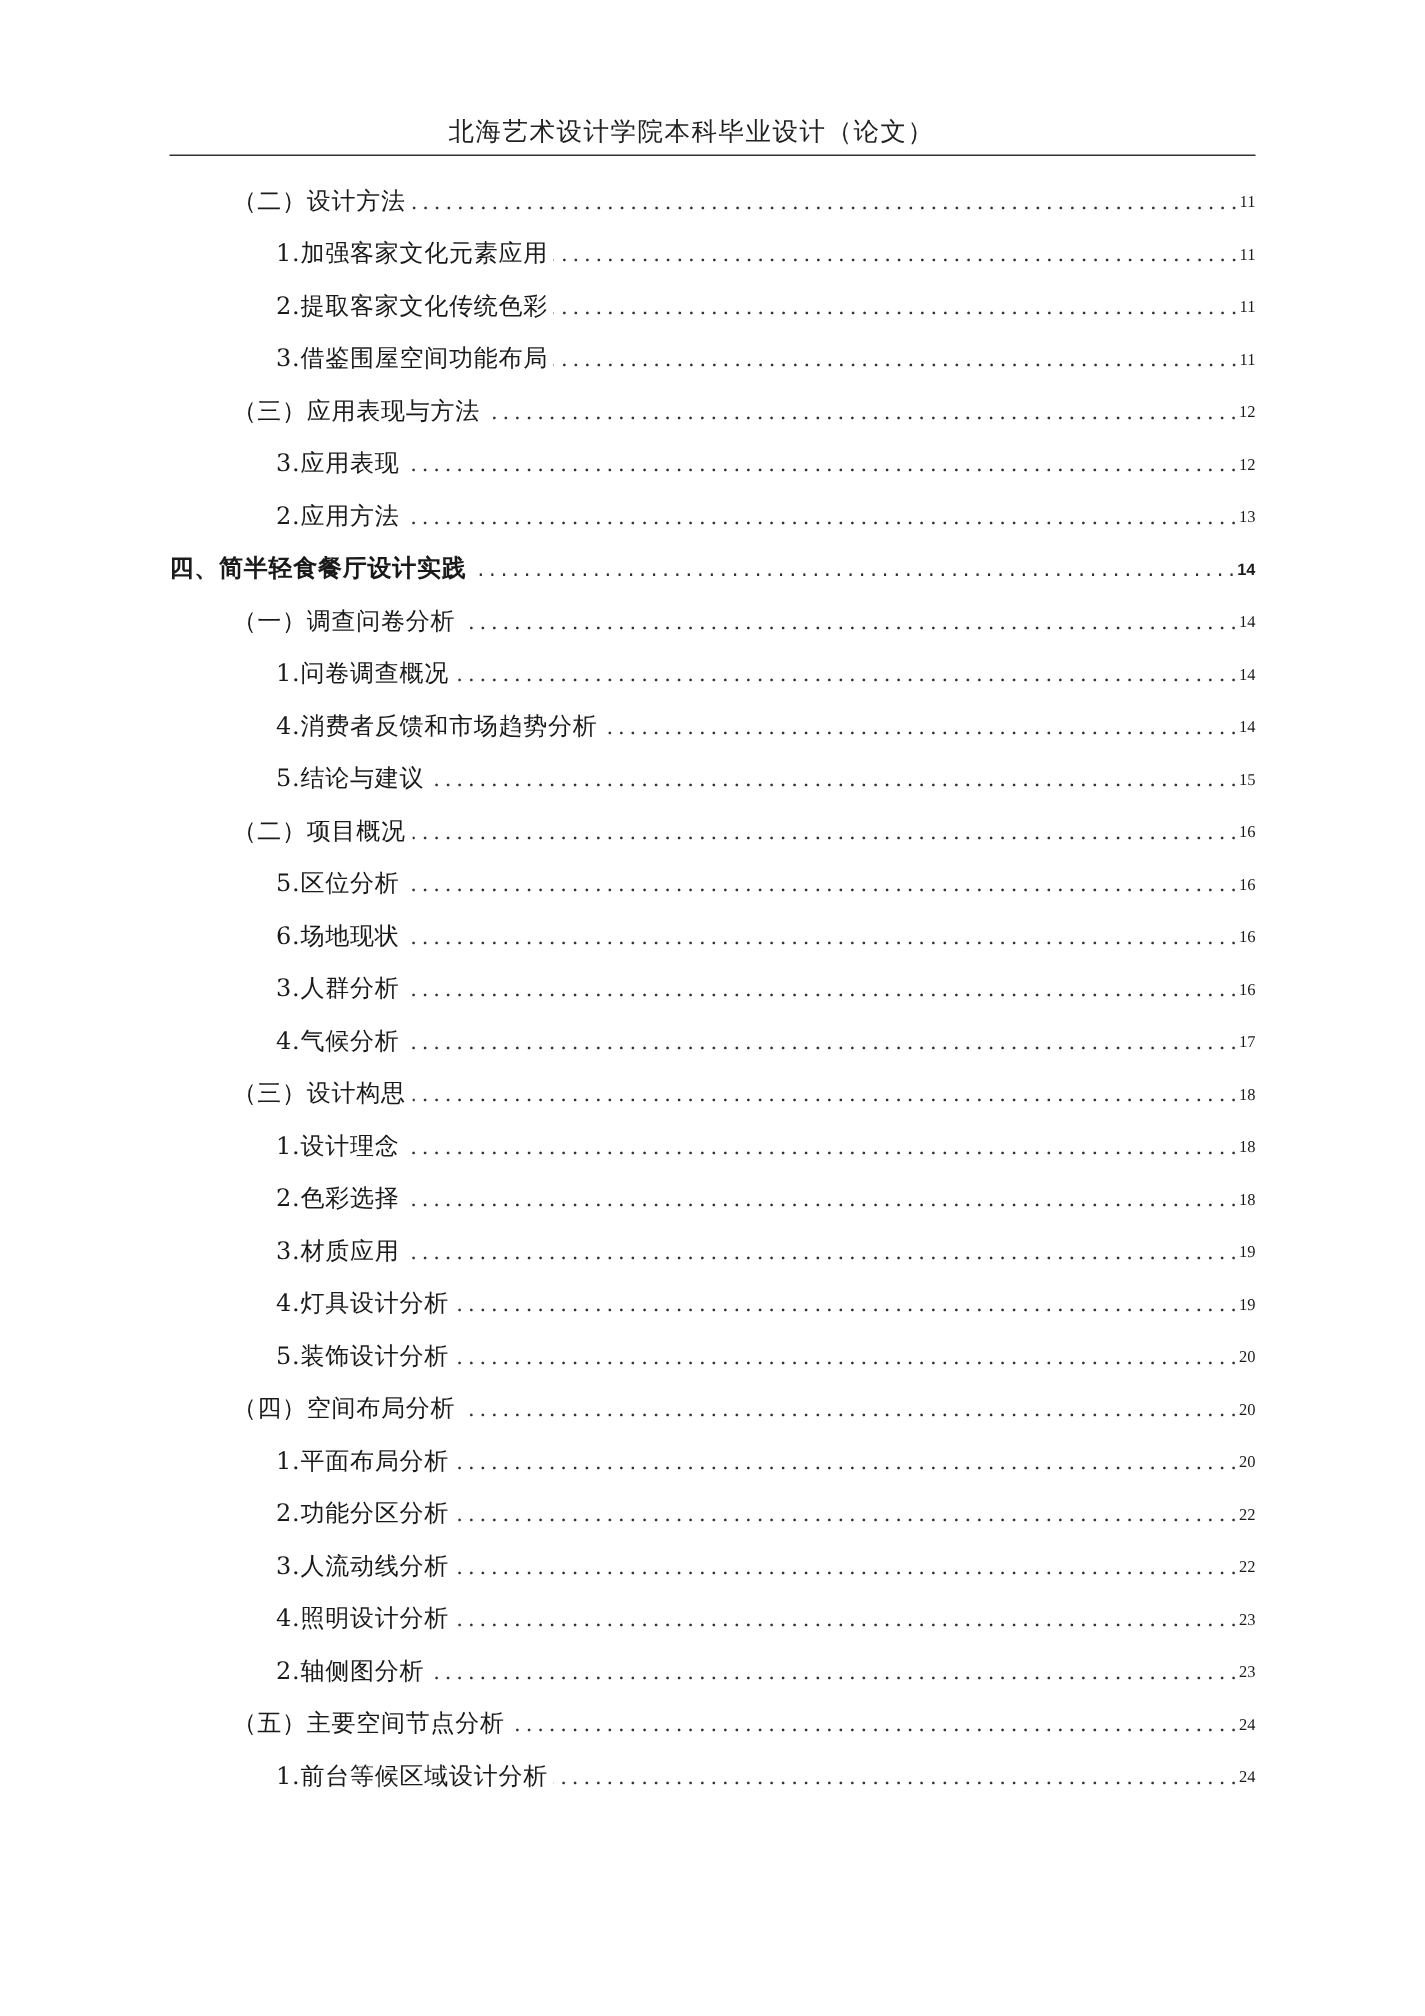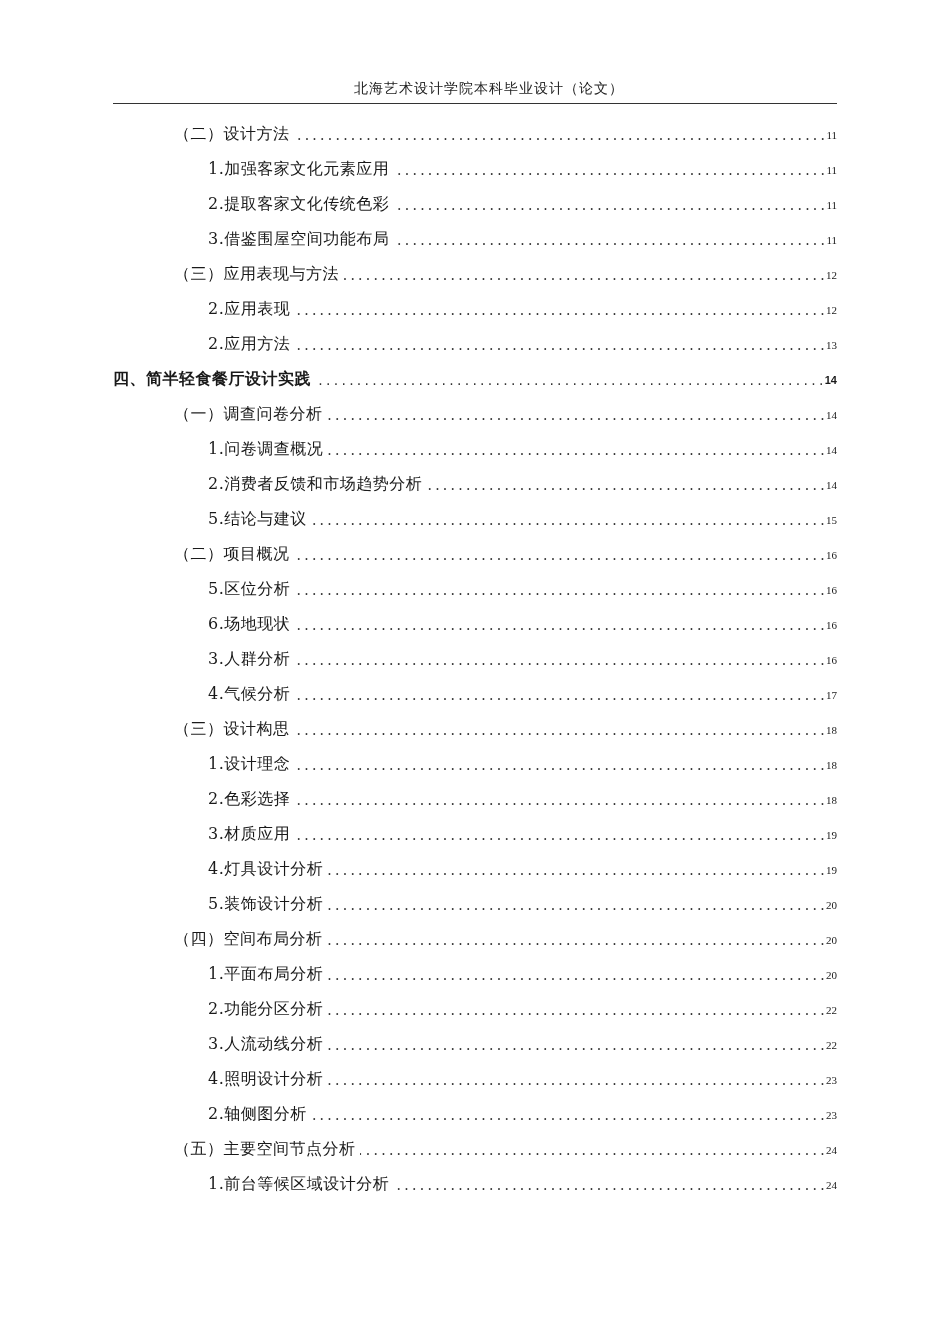--- a/index.html
+++ b/index.html
@@ -10,25 +10,25 @@
     body {
       width: 950px;
       height: 1344px;
       position: relative;
       overflow: hidden;
       font-family: "DejaVu Serif", "Liberation Serif", serif;
       color: #1a1a1a;
     }
     .page-header {
       position: absolute;
-      left: 127px;
+      left: 99px;
       top: 76px;
       width: 724px;
       text-align: center;
-      font-size: 14px;
+      font-size: 17px;
       line-height: 24px;
       letter-spacing: 1px;
       color: #222;
     }
     .header-rule {
       position: absolute;
       left: 113px;
       top: 103px;
       width: 724px;
       height: 0;
@@ -44,22 +44,22 @@
       position: absolute;
       height: 35px;
       display: flex;
       align-items: center;
       font-size: 16px;
       right: 113px;
       white-space: nowrap;
       overflow: hidden;
     }
     .toc-row.level-1 { left: 113px; font-weight: bold; font-family: "DejaVu Sans", "Liberation Sans", sans-serif; }
-    .toc-row.level-2 { left: 155px; margin-left: 19px; }
-    .toc-row.level-3 { left: 208px; }
+    .toc-row.level-2 { left: 155px; }
+    .toc-row.level-3 { left: 184px; }
     .toc-title {
       flex: 0 0 auto;
       letter-spacing: 0.5px;
     }
     .toc-leader {
       flex: 1 1 auto;
       margin: 0 2px 0 4px;
       overflow: hidden;
       height: 18px;
       position: relative;
@@ -112,21 +112,21 @@
       <span class="toc-title">3.借鉴围屋空间功能布局</span>
       <span class="toc-leader"></span>
       <span class="toc-page">11</span>
     </div>
   <div class="toc-row level-2" style="top:140px">
       <span class="toc-title">（三）应用表现与方法</span>
       <span class="toc-leader"></span>
       <span class="toc-page">12</span>
     </div>
   <div class="toc-row level-3" style="top:175px">
-      <span class="toc-title">2.应用表现</span>
+      <span class="toc-title">3.应用表现</span>
       <span class="toc-leader"></span>
       <span class="toc-page">12</span>
     </div>
   <div class="toc-row level-3" style="top:210px">
       <span class="toc-title">2.应用方法</span>
       <span class="toc-leader"></span>
       <span class="toc-page">13</span>
     </div>
   <div class="toc-row level-1" style="top:245px">
       <span class="toc-title">四、简半轻食餐厅设计实践</span>
@@ -137,21 +137,21 @@
       <span class="toc-title">（一）调查问卷分析</span>
       <span class="toc-leader"></span>
       <span class="toc-page">14</span>
     </div>
   <div class="toc-row level-3" style="top:315px">
       <span class="toc-title">1.问卷调查概况</span>
       <span class="toc-leader"></span>
       <span class="toc-page">14</span>
     </div>
   <div class="toc-row level-3" style="top:350px">
-      <span class="toc-title">2.消费者反馈和市场趋势分析</span>
+      <span class="toc-title">4.消费者反馈和市场趋势分析</span>
       <span class="toc-leader"></span>
       <span class="toc-page">14</span>
     </div>
   <div class="toc-row level-3" style="top:385px">
       <span class="toc-title">5.结论与建议</span>
       <span class="toc-leader"></span>
       <span class="toc-page">15</span>
     </div>
   <div class="toc-row level-2" style="top:420px">
       <span class="toc-title">（二）项目概况</span>

